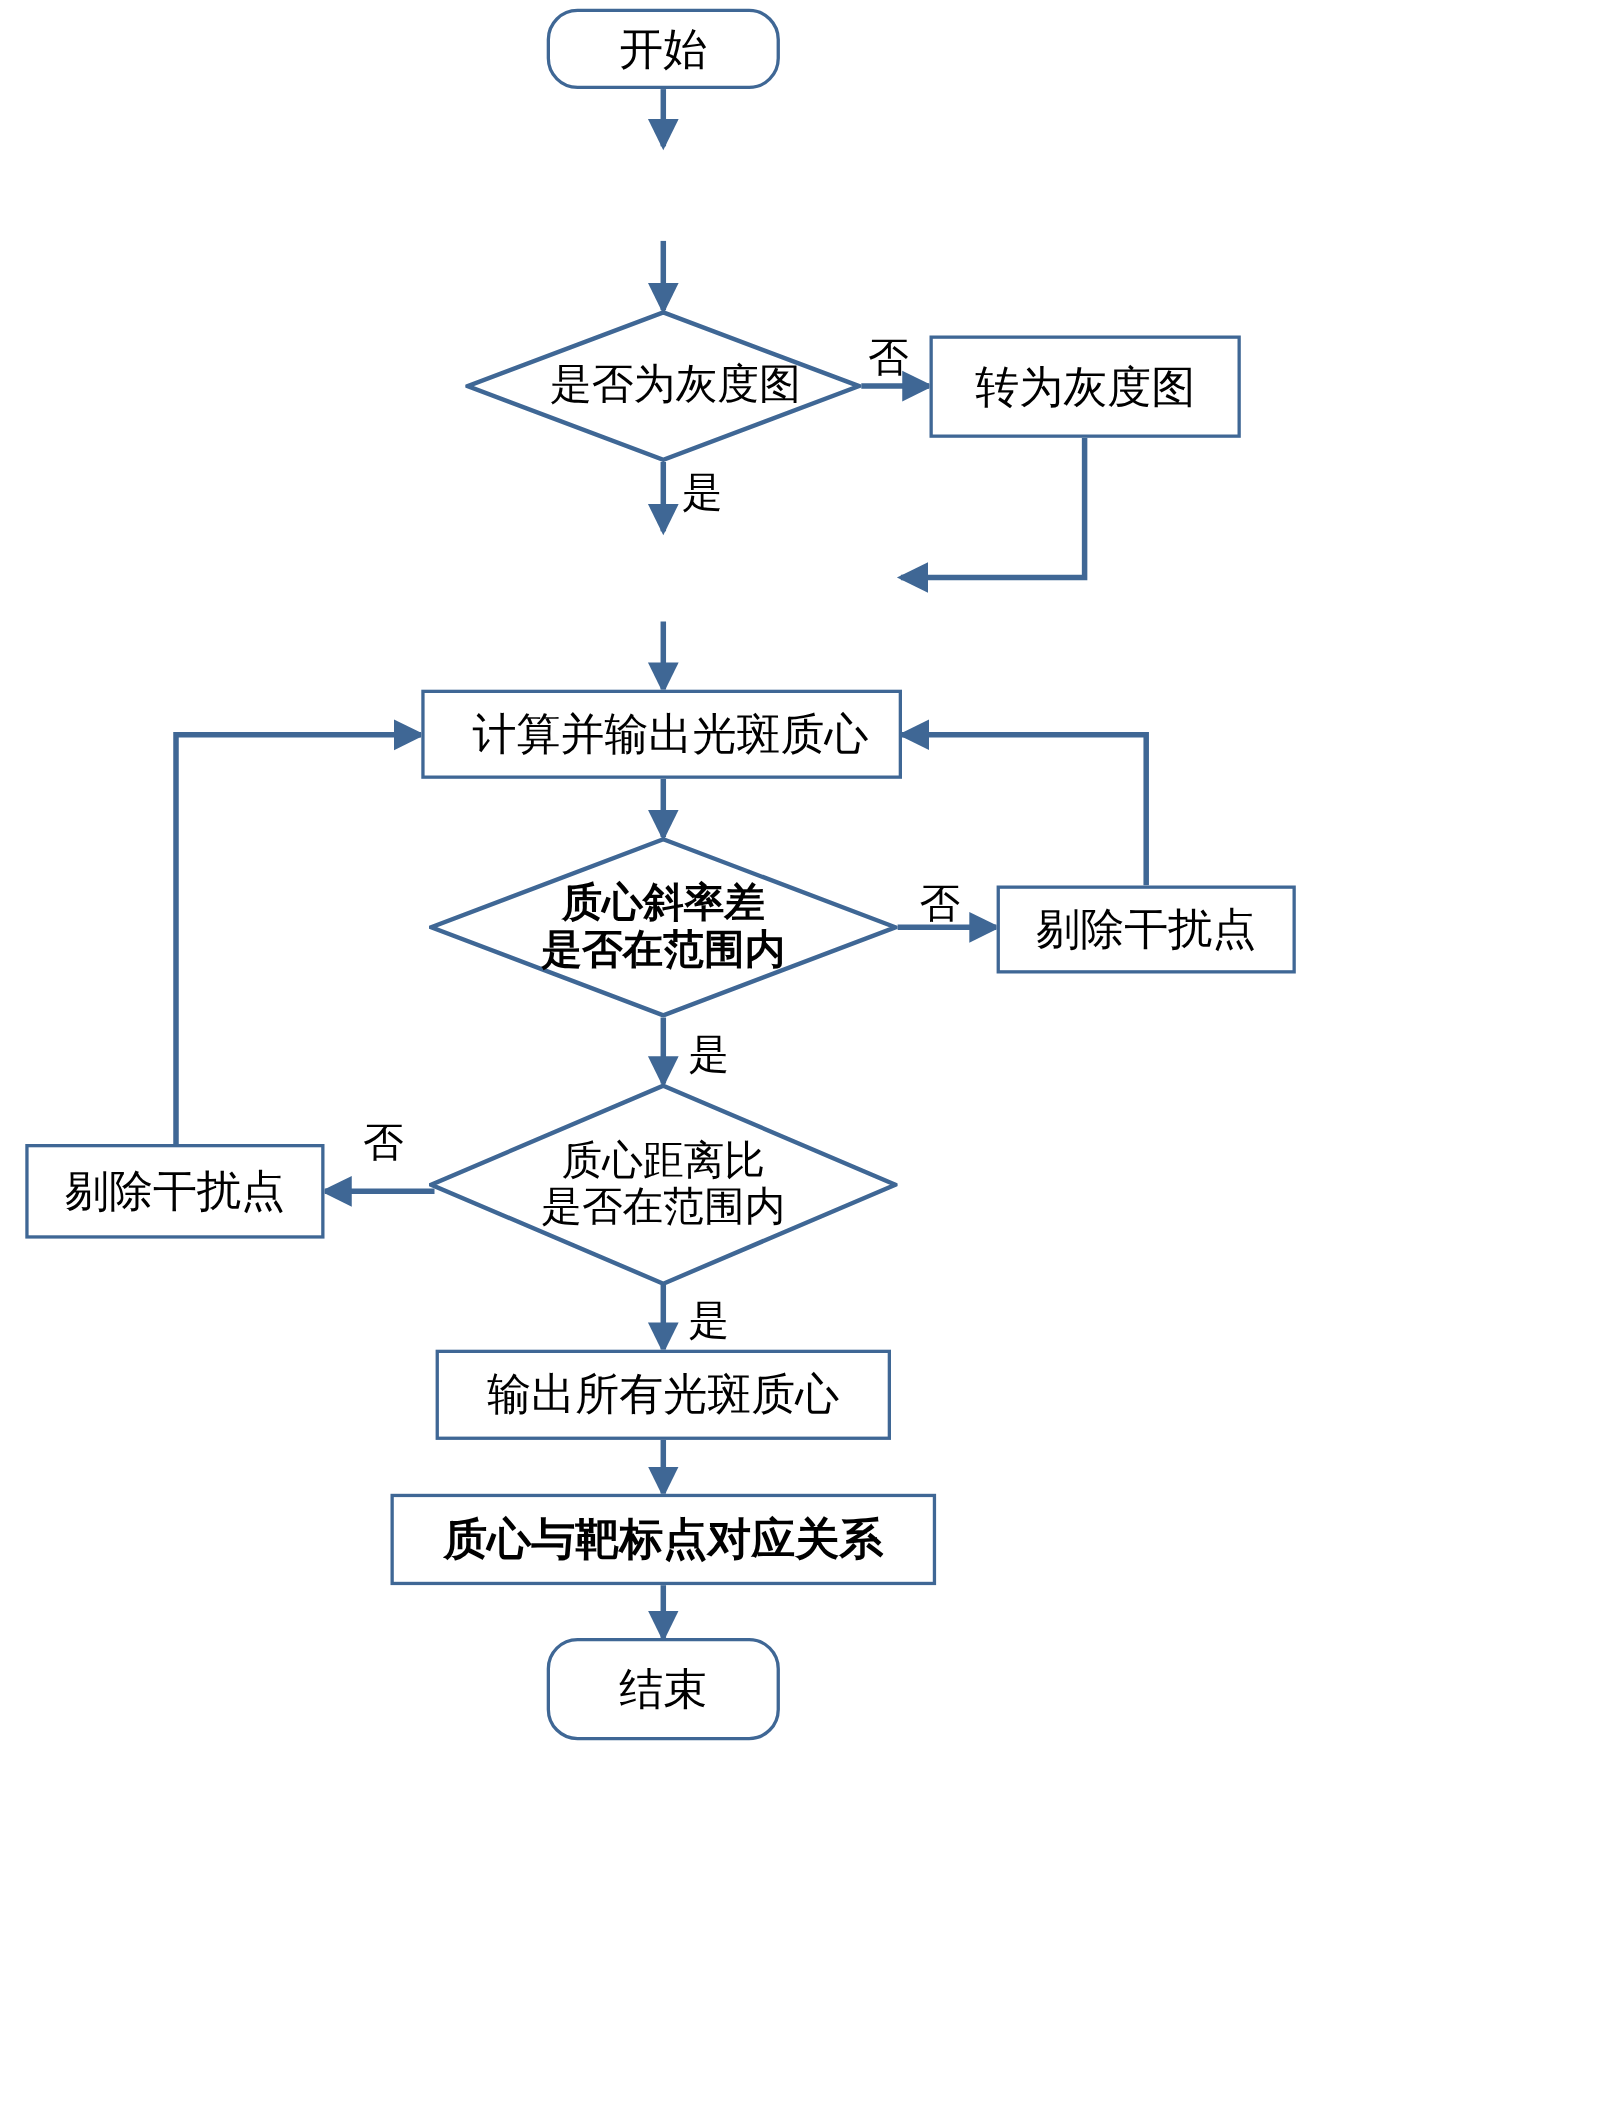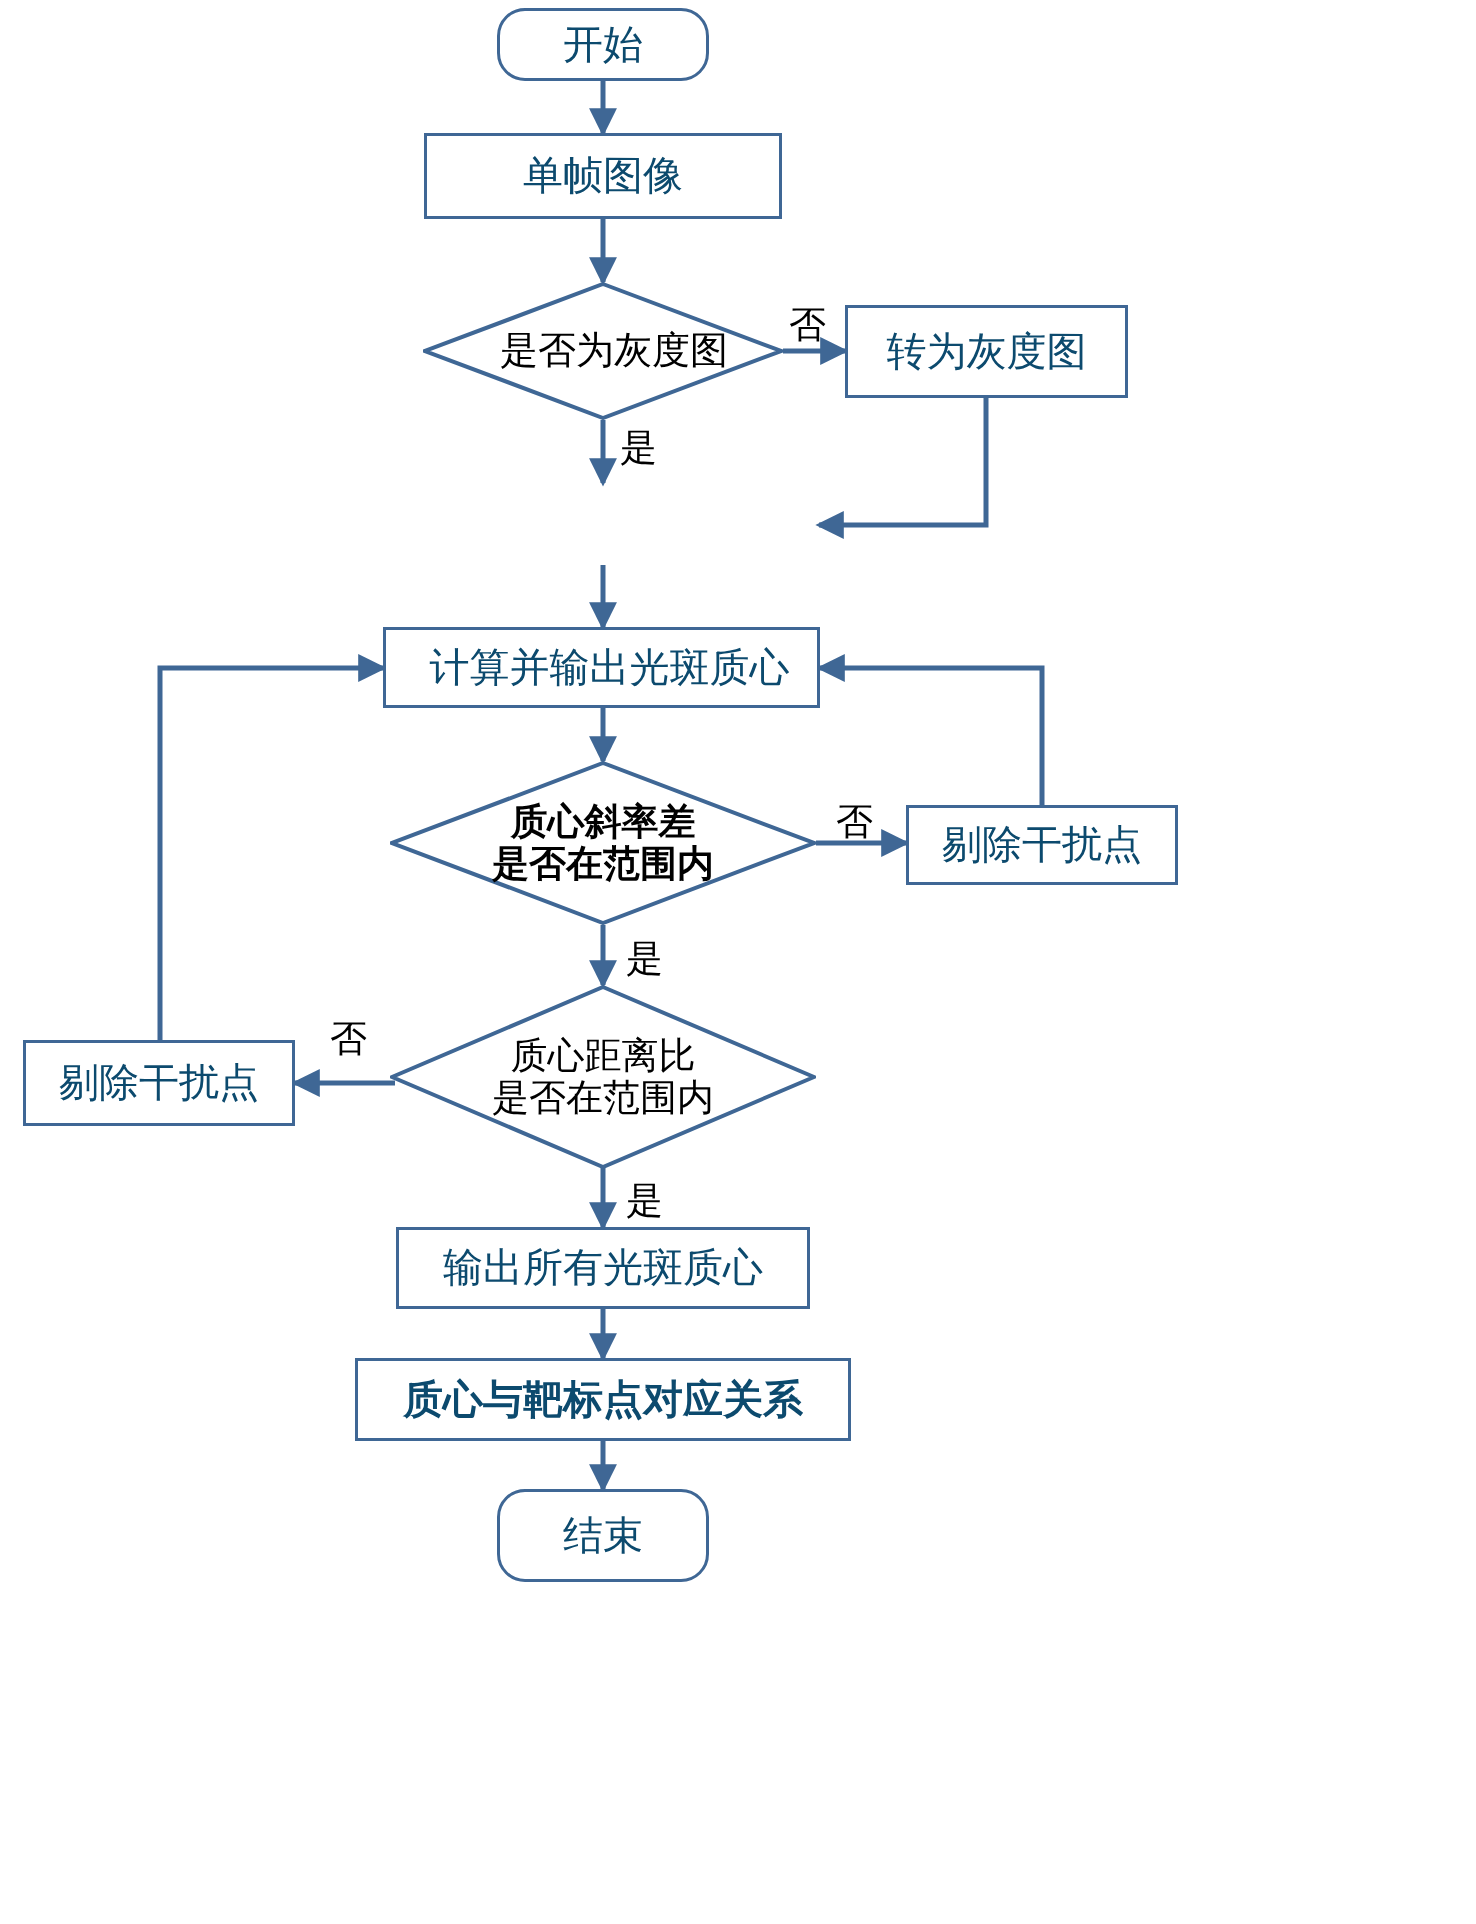--- a/index.html
+++ b/index.html
@@ -23,21 +23,21 @@
     height: 1924px;
     pointer-events: none;
   }
   .node {
     position: absolute;
     box-sizing: border-box;
     display: flex;
     align-items: center;
     justify-content: center;
     text-align: center;
-    color: #0c4a6e;
+    color: #000000;
     background: #ffffff;
     line-height: 1.18;
     white-space: pre-line;
   }
   .rect {
     border: 3px solid #3f6795;
   }
   .terminator {
     border: 3px solid #3f6795;
     border-radius: 28px;
@@ -106,23 +106,20 @@
       <path d="M 603 1309 L 603 1358"></path>
 
       <path d="M 603 1441 L 603 1489"></path>
     </g>
   </svg>
 
   <div class="node terminator" style="left:497px; top:8px; width:212px; height:73px; font-size:40px;">
     <span>开始</span>
   </div>
 
-  <div class="node rect" style="left:424px; top:133px; width:358px; height:86px; font-size:40px;">
-    <span>单帧图像</span>
-  </div>
 
   <div class="diamond-wrap" style="left:423px; top:282px; width:360px; height:138px;">
     <svg width="360" height="138" viewBox="0 0 360 138" style="position:absolute;left:0;top:0;">
       <polygon points="180,2 358,69 180,136 2,69" fill="#ffffff" stroke="#3f6795" stroke-width="4"></polygon>
     </svg>
     <span class="diamond-label" style="font-size:38px;margin-left:22px;">是否为灰度图</span>
   </div>
 
   <div class="node rect" style="left:845px; top:305px; width:283px; height:93px; font-size:40px;">
     <span>转为灰度图</span>

